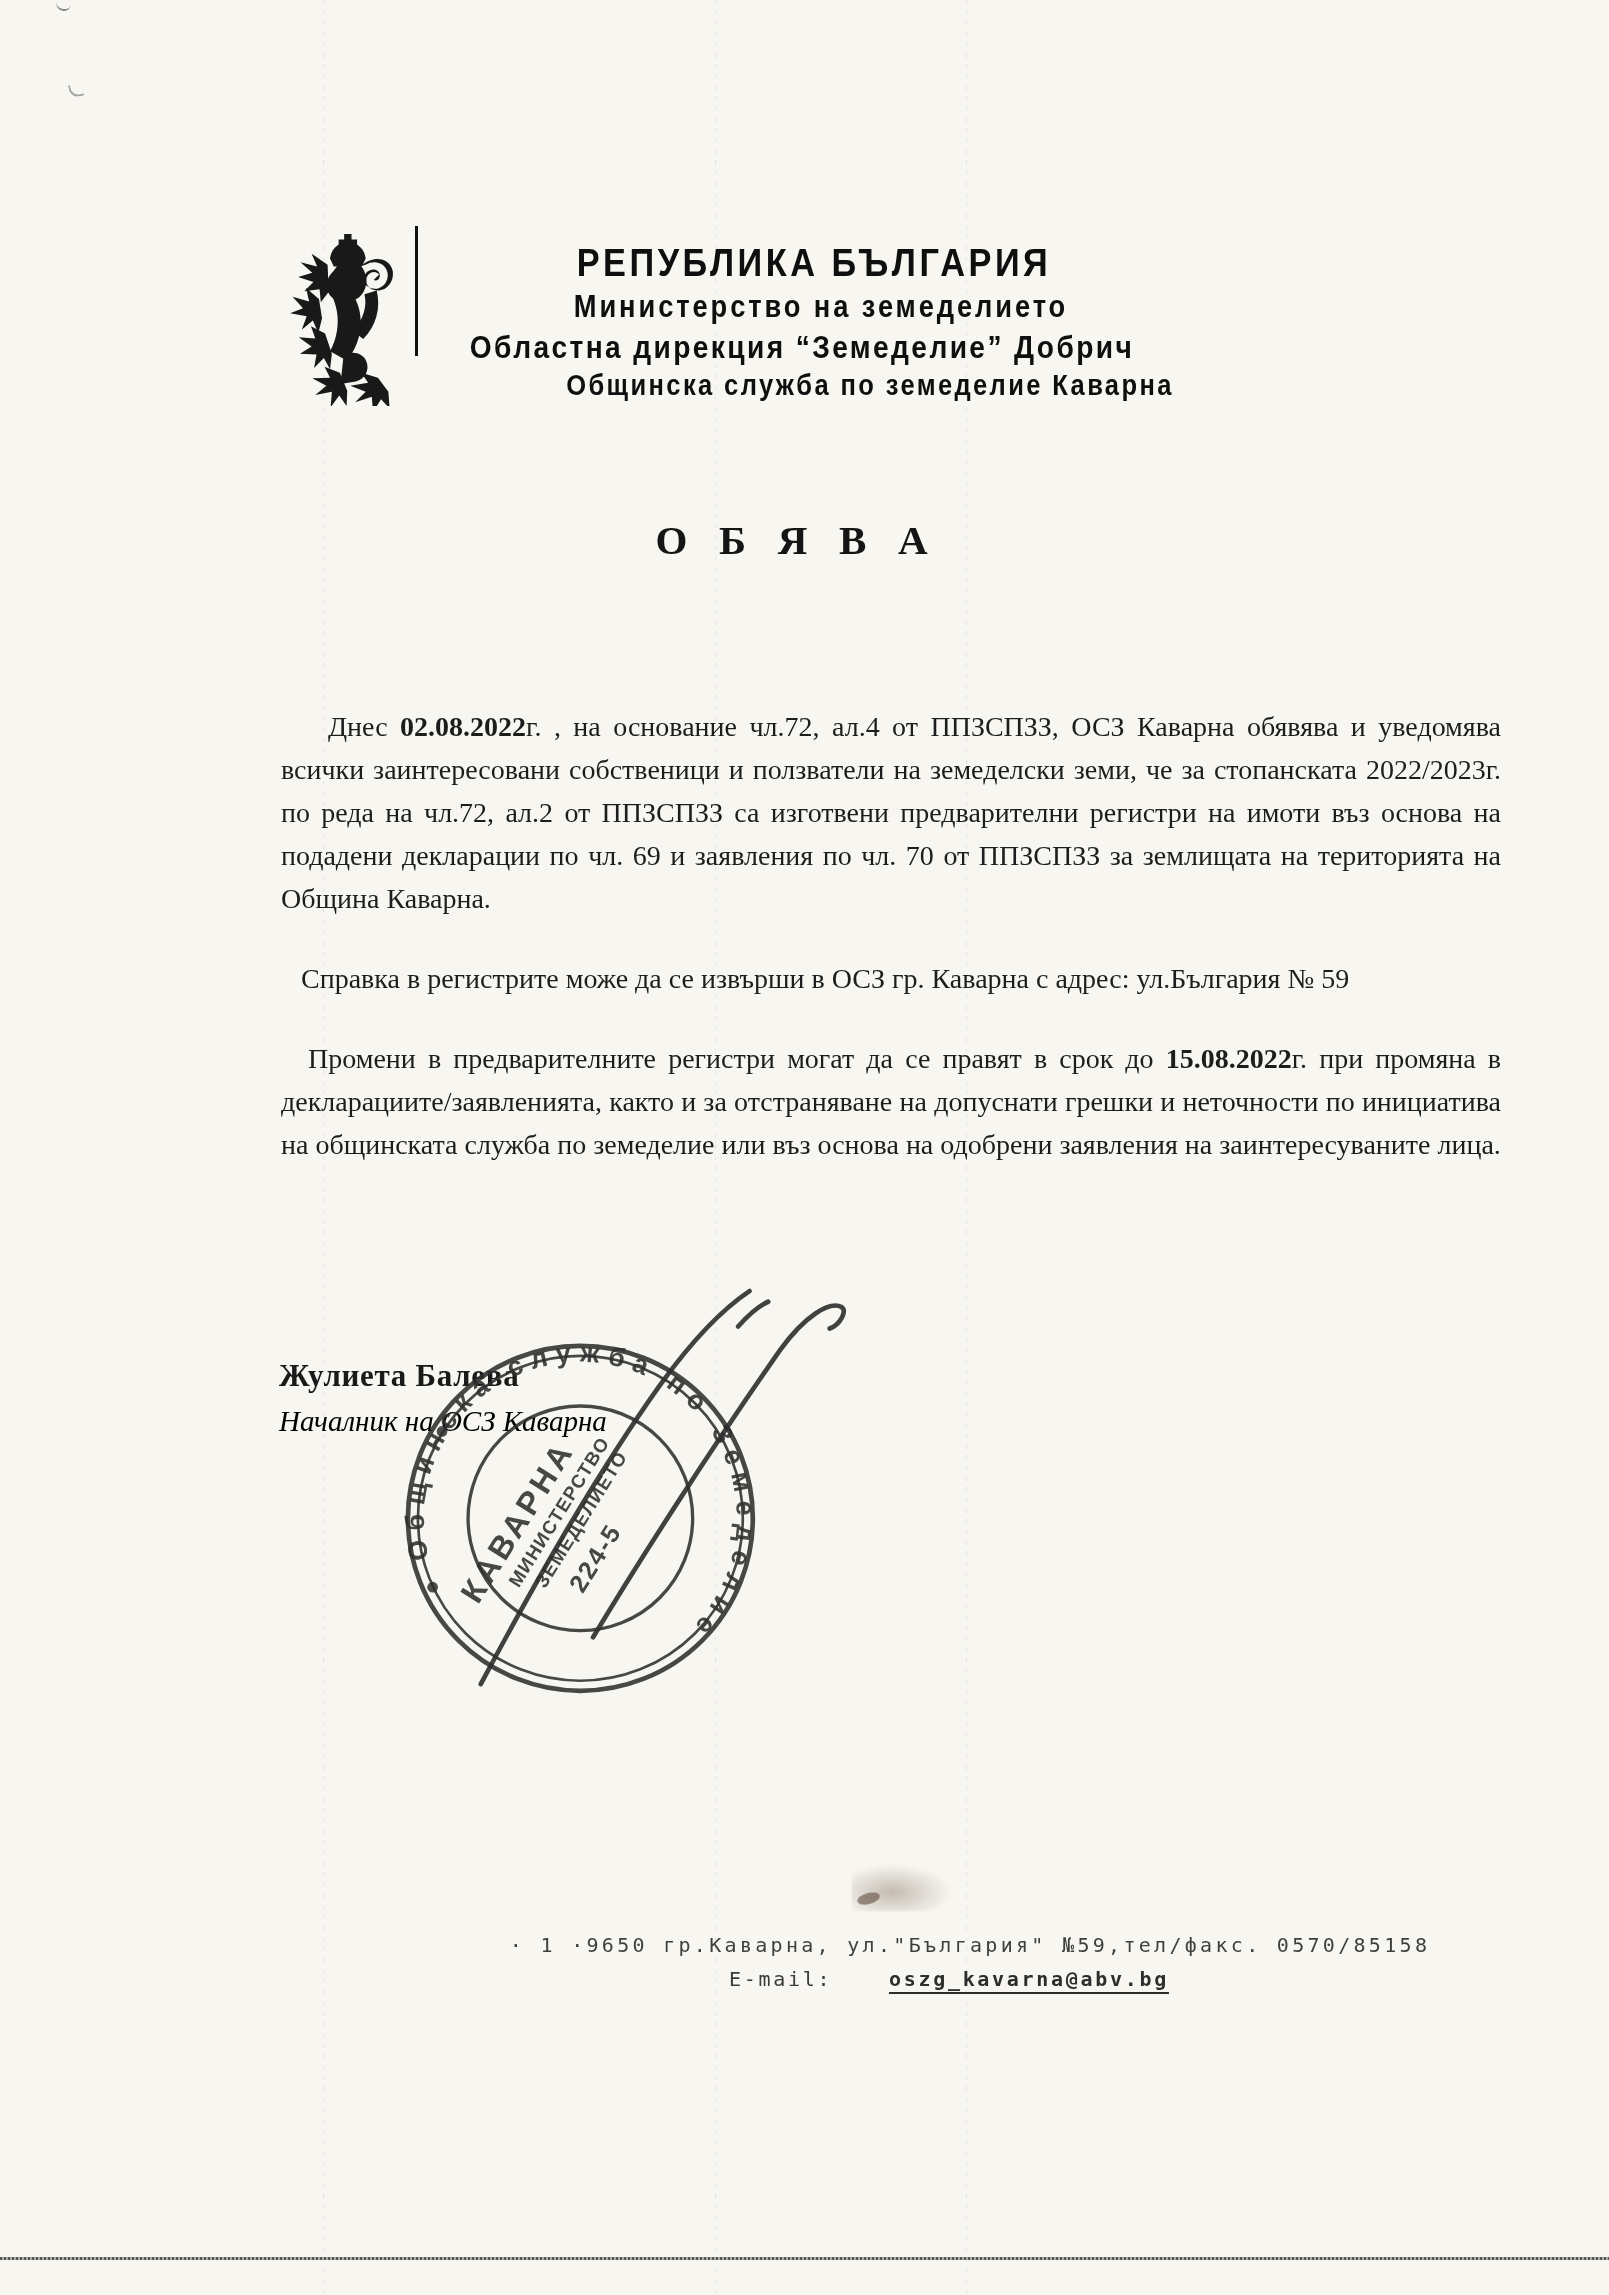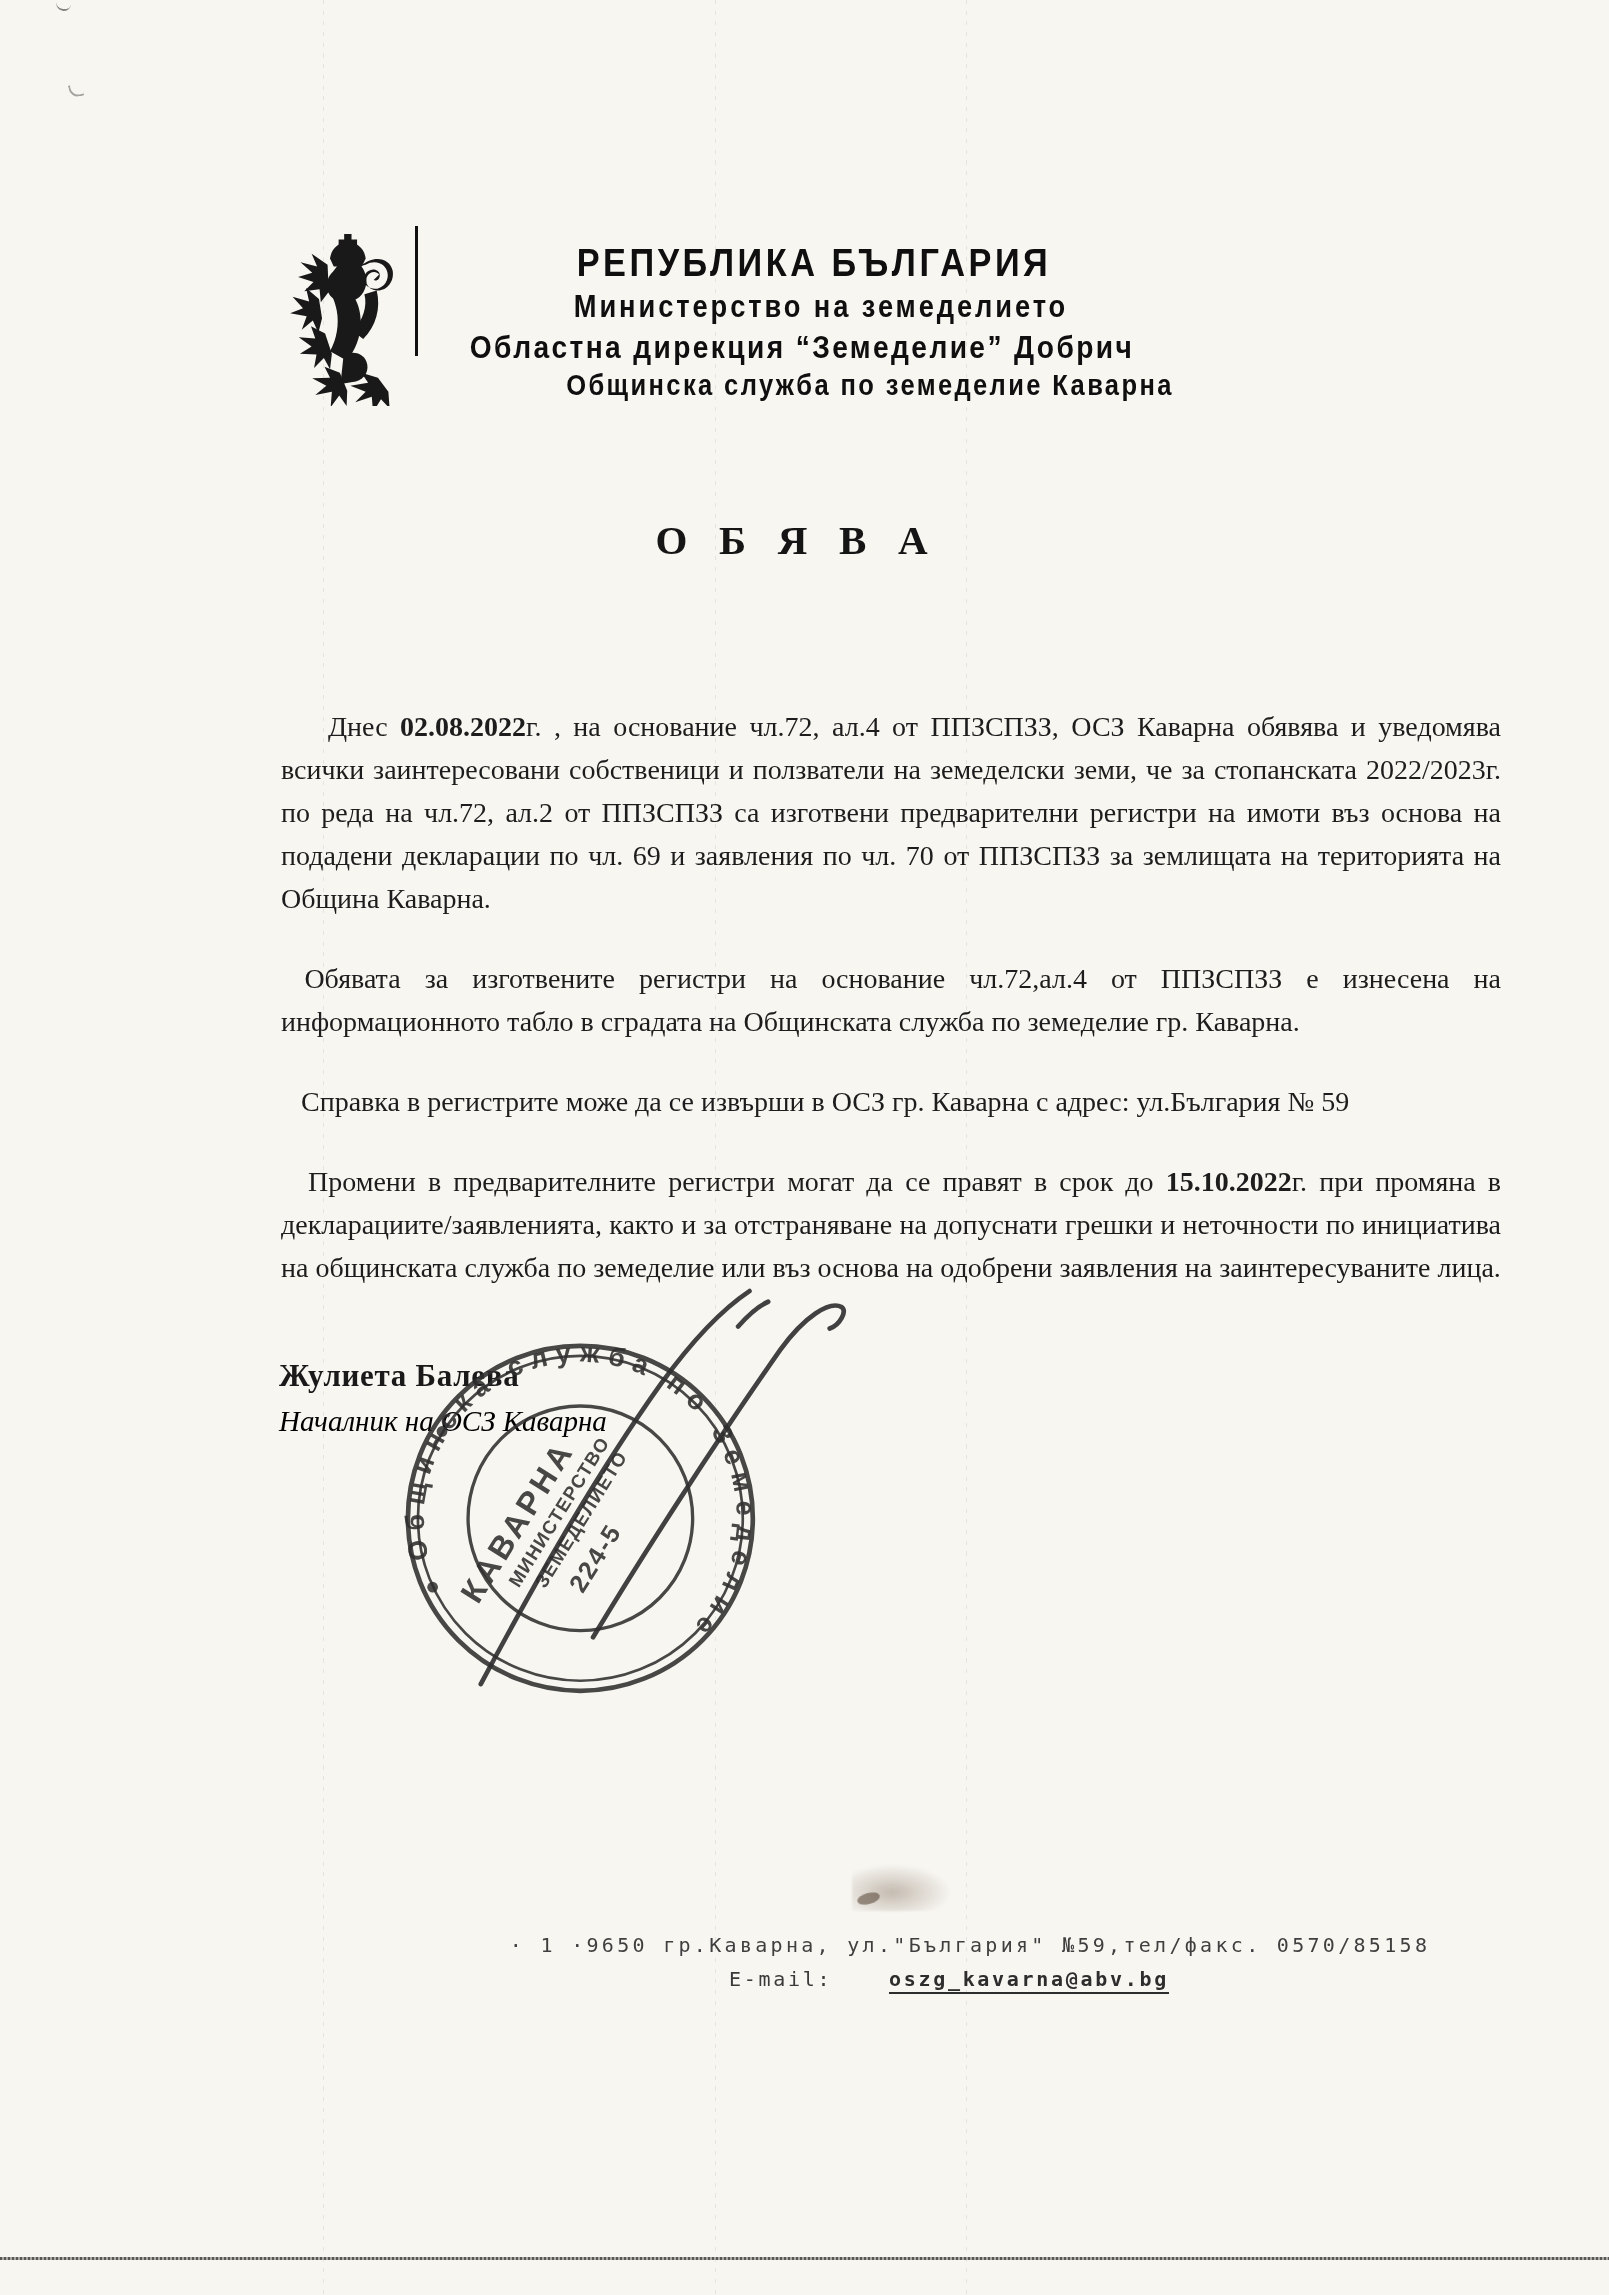--- a/index.html
+++ b/index.html
@@ -100,23 +100,22 @@
 
   <div class="hline h1">РЕПУБЛИКА БЪЛГАРИЯ</div>
   <div class="hline h2">Министерство на земеделието</div>
   <div class="hline h3">Областна дирекция “Земеделие” Добрич</div>
   <div class="hline h4">Общинска служба по земеделие Каварна</div>
 
   <div class="doc-title">О Б Я В А</div>
 
   <div class="body-block">
     <p class="para ind70"><span>Днес </span><b>02.08.2022</b><span>г. , на основание чл.72, ал.4 от ППЗСПЗЗ, ОСЗ Каварна обявява и уведомява всички заинтересовани собственици и ползватели на земеделски земи, че за стопанската 2022/2023г. по реда на чл.72, ал.2 от ППЗСПЗЗ са изготвени предварителни регистри на имоти въз основа на подадени декларации по чл. 69 и заявления по чл. 70 от ППЗСПЗЗ за землищата на територията на Община Каварна.</span></p>
-    <p class="para ind35">Обявата за изготвените регистри на основание чл.72,ал.4 от ППЗСПЗЗ е изнесена на информационното табло в сградата на Общинската служба по земеделие гр. Каварна.</p>
     <p class="para ind30">Справка в регистрите може да се извърши в ОСЗ  гр. Каварна с адрес: ул.България № 59</p>
-    <p class="para ind40"><span>Промени в предварителните регистри могат да се правят в срок до </span><b>15.10.2022</b><span>г. при промяна в декларациите/заявленията, както и за отстраняване на допуснати грешки и неточности по инициатива на общинската служба по земеделие или въз основа на одобрени заявления на заинтересуваните лица.</span></p>
+    <p class="para ind40"><span>Промени в предварителните регистри могат да се правят в срок до </span><b>15.08.2022</b><span>г. при промяна в декларациите/заявленията, както и за отстраняване на допуснати грешки и неточности по инициатива на общинската служба по земеделие или въз основа на одобрени заявления на заинтересуваните лица.</span></p>
   </div>
 
   <div class="sig-name">Жулиета Балева</div>
   <div class="sig-role">Началник на ОСЗ Каварна</div>
 
   <div class="stamp">
     <svg viewBox="0 0 860 760" xmlns="http://www.w3.org/2000/svg">
       <g stroke="#2f2f2f" fill="none" opacity="0.88">
         <circle cx="349" cy="382" r="258" stroke-width="7"></circle>
         <circle cx="349" cy="382" r="243" stroke-width="4"></circle>

